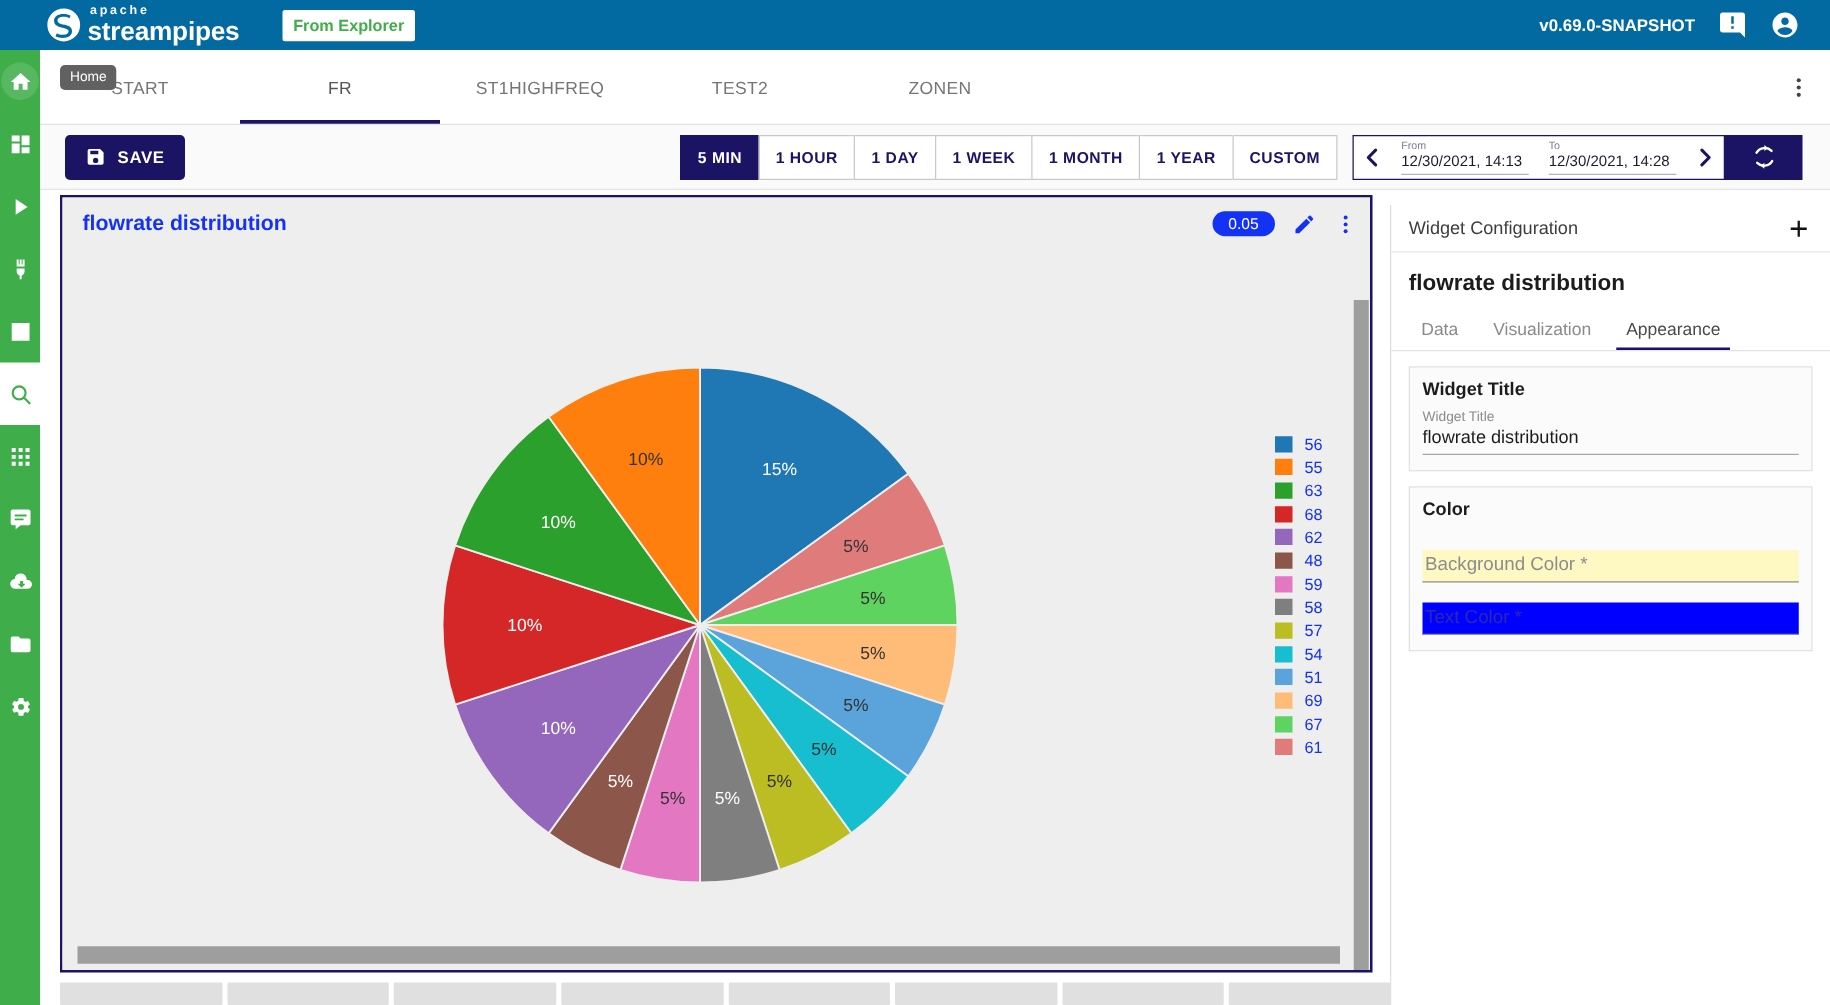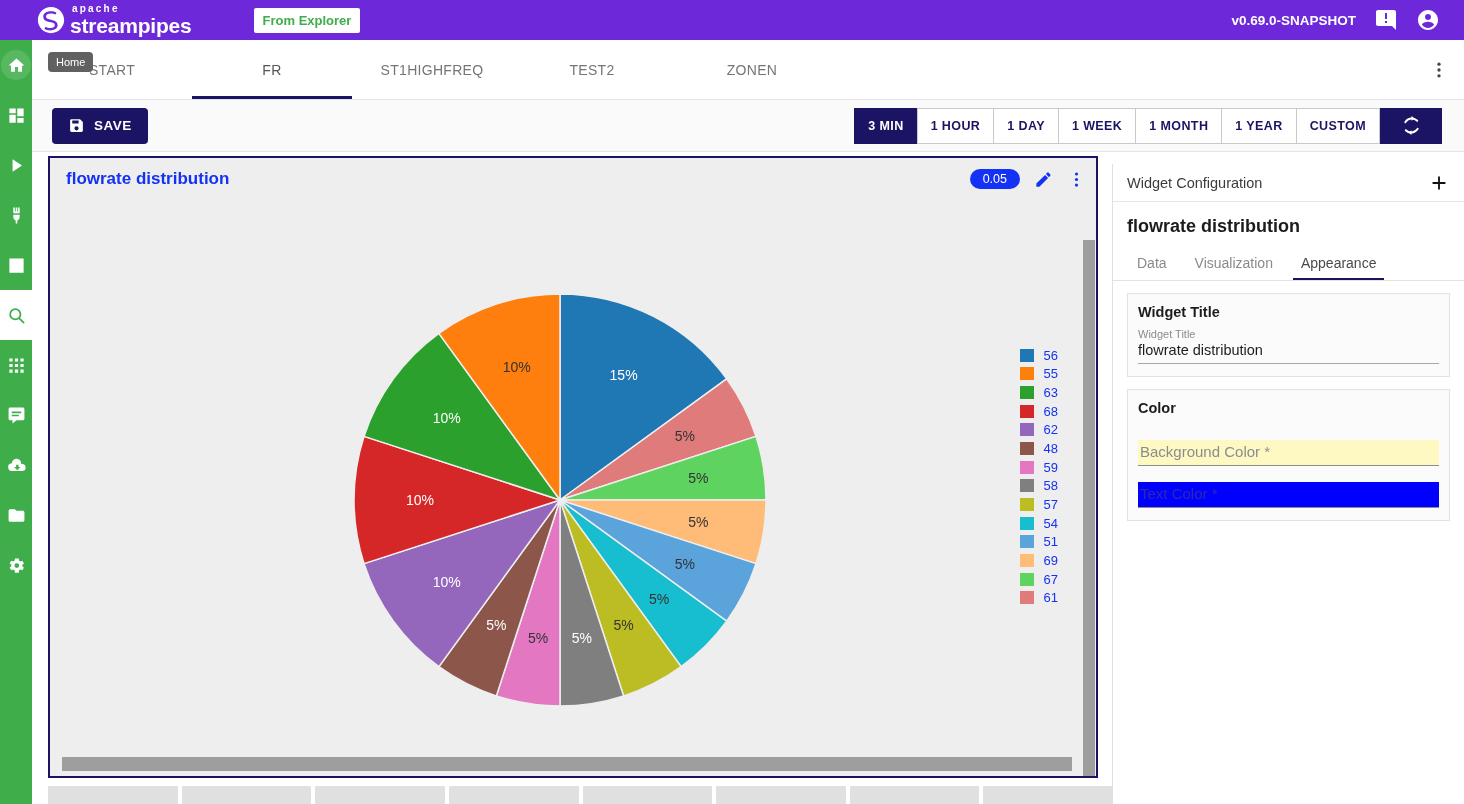--- a/index.html
+++ b/index.html
@@ -5,21 +5,21 @@
   * { box-sizing: border-box; margin: 0; padding: 0; }
   html, body {
     width: 1464px; height: 804px;
     font-family: "Liberation Sans", sans-serif;
     background: #ffffff; overflow: hidden;
   }
 
   
   .topbar {
     position: absolute; top: 0; left: 0; width: 1464px; height: 40px;
-    background: #6d28d9; display: flex; align-items: center; gap: 28px;
+    background: #0369a1; display: flex; align-items: center;
   }
   .logo-wrap { display: flex; align-items: center; margin-left: 36px; height: 40px; }
   .logo-mark { width: 30px; height: 30px; color: #fff; }
   .logo-text { margin-left: 4px; line-height: 1; }
   .logo-apache {
     font-size: 10px; color: #ffffff; letter-spacing: 2.2px;
     font-weight: 700; display: block; margin-bottom: 1px; margin-left: 2px;
   }
   .logo-name {
     font-size: 21px; color: #ffffff; font-weight: 700;
@@ -340,29 +340,49 @@
 
 <div class="toolbar">
   <button class="btn-save">
     <svg viewBox="0 0 24 24" fill="currentColor">
         <path d="M17 3H5a2 2 0 00-2 2v14a2 2 0 002 2h14a2 2 0 002-2V7zm-5 16a3 3 0 110-6 3 3 0 010 6zm3-10H6V5h9z"></path>
       </svg>
     <span>SAVE</span>
   </button>
 
   <div class="range-group">
-    <button class="range-btn active">3 MIN</button>
+    <button class="range-btn active">5 MIN</button>
     <button class="range-btn">1 HOUR</button>
     <button class="range-btn">1 DAY</button>
     <button class="range-btn">1 WEEK</button>
     <button class="range-btn">1 MONTH</button>
     <button class="range-btn">1 YEAR</button>
     <button class="range-btn">CUSTOM</button>
   </div>
 
+  <div class="daterange">
+    <div class="dr-arrow">
+      <svg viewBox="0 0 24 24" width="20" height="20" fill="none" stroke="currentColor" stroke-width="3" stroke-linecap="round" stroke-linejoin="round">
+          <path d="M15 5l-7 7 7 7"></path>
+        </svg>
+    </div>
+    <div class="dr-field">
+      <span class="dr-label">From</span>
+      <span class="dr-value">12/30/2021, 14:13</span>
+    </div>
+    <div class="dr-field">
+      <span class="dr-label">To</span>
+      <span class="dr-value">12/30/2021, 14:28</span>
+    </div>
+    <div class="dr-arrow">
+      <svg viewBox="0 0 24 24" width="20" height="20" fill="none" stroke="currentColor" stroke-width="3" stroke-linecap="round" stroke-linejoin="round">
+          <path d="M9 5l7 7-7 7"></path>
+        </svg>
+    </div>
+  </div>
   <div class="refresh-btn">
     <svg viewBox="0 0 24 24" fill="none" stroke="currentColor" stroke-width="2" stroke-linecap="round">
       <path d="M18 7a8 8 0 00-12.5 1.5"></path>
         <path d="M6 17a8 8 0 0012.5-1.5"></path>
       <path d="M12 2v5l3-2.5z" fill="currentColor" stroke="none"></path>
         <path d="M12 22v-5l-3 2.5z" fill="currentColor" stroke="none"></path>
     </svg>
   </div>
 </div>
 

